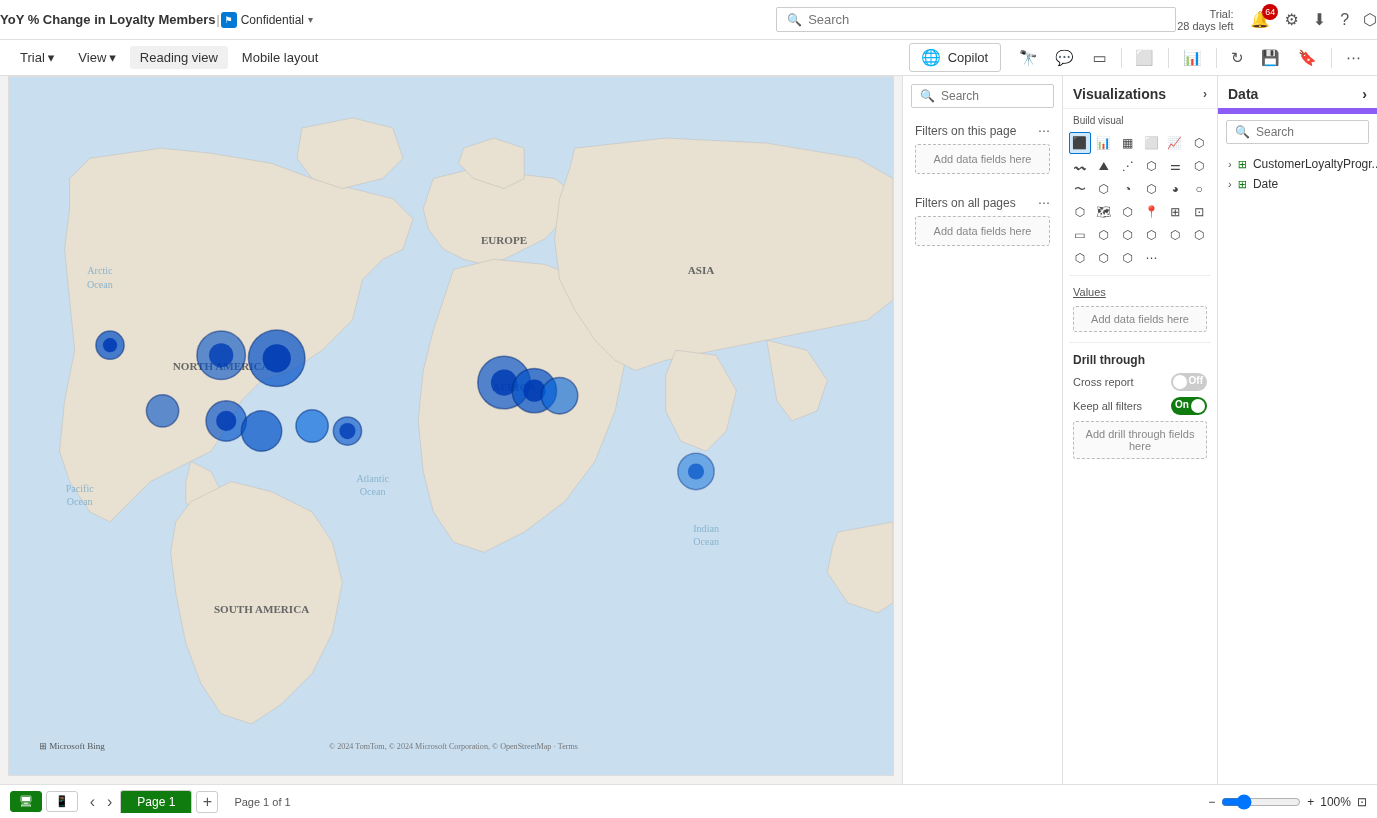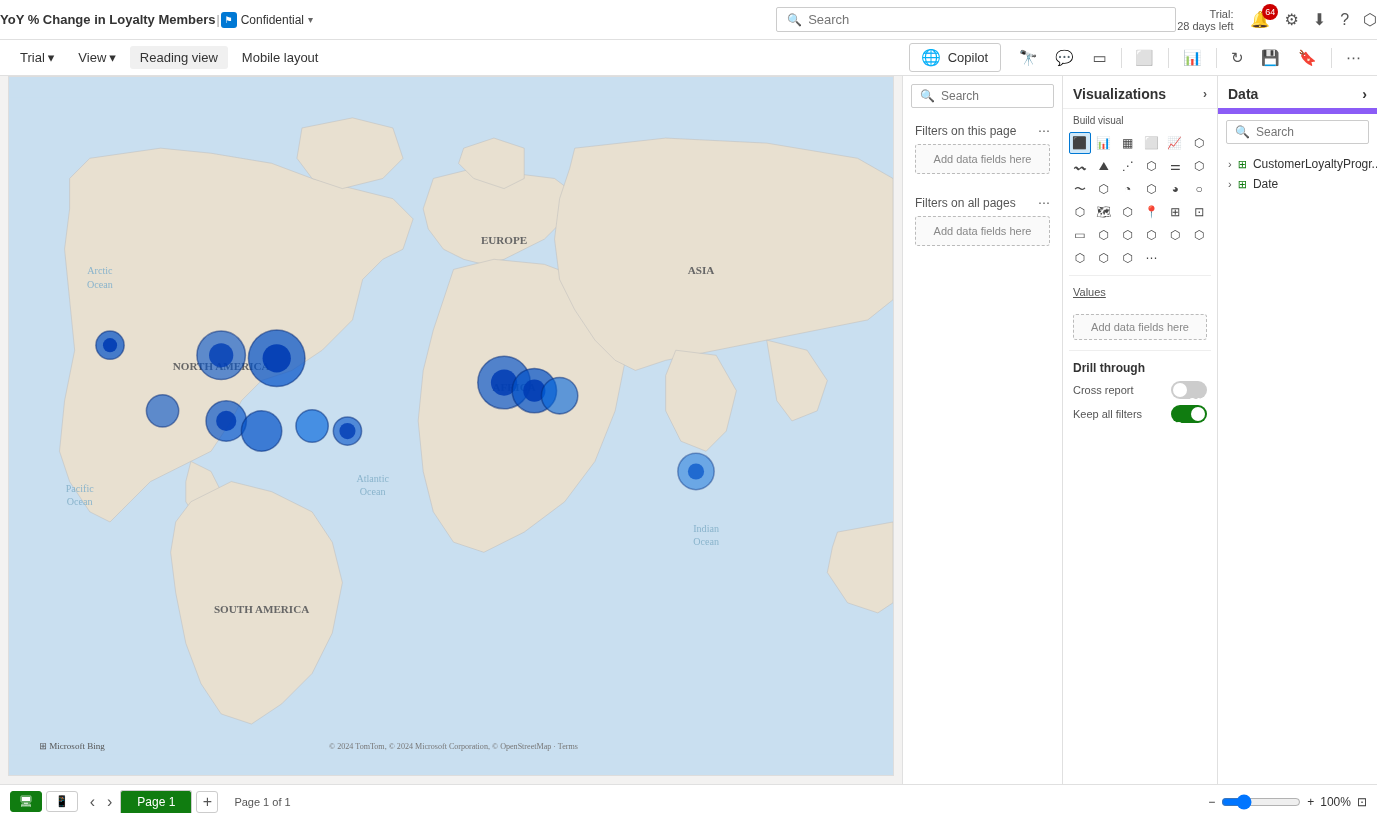--- a/index.html
+++ b/index.html
@@ -110,39 +110,39 @@
       display: grid; grid-template-columns: repeat(6, 1fr);
       gap: 1px; padding: 2px 6px;
     }
     .viz-icon-btn {
       display: flex; align-items: center; justify-content: center;
       width: 22px; height: 22px; cursor: pointer; border-radius: 2px; font-size: 12px; color: #444;
     }
     .viz-icon-btn.active { background: #d0e8f8; border: 1px solid #0078d4; }
     .viz-divider { height: 1px; background: #eee; margin: 4px 6px; }
     .viz-values-section { padding: 6px 10px; }
-    .viz-values-label { font-size: 11px; color: #555; margin-bottom: 16px; text-decoration: underline; }
+    .viz-values-label { font-size: 11px; color: #555; margin-bottom: 8px; text-decoration: underline; }
     .viz-add-area {
       border: 1px dashed #bbb; border-radius: 3px; padding: 6px;
       font-size: 11px; color: #888; text-align: center; cursor: pointer; background: #fafafa;
     }
     .drill-section { padding: 6px 10px; }
     .drill-title { font-size: 12px; font-weight: 600; color: #333; margin-bottom: 6px; }
     .drill-row { display: flex; align-items: center; justify-content: space-between; margin-bottom: 6px; }
     .drill-row-label { font-size: 11px; color: #555; }
     .toggle { width: 36px; height: 18px; border-radius: 9px; position: relative; cursor: pointer; }
     .toggle-off { background: #ccc; }
     .toggle-on { background: #107c10; }
     .toggle-knob {
       width: 14px; height: 14px; border-radius: 50%; background: white;
       position: absolute; top: 2px; transition: left 0.2s;
     }
     .toggle-off .toggle-knob { left: 2px; }
     .toggle-on .toggle-knob { left: 20px; }
-    .toggle-text { font-size: 10px; color: white; position: absolute; top: 16px; right: 4px; font-weight: 700; }
+    .toggle-text { font-size: 10px; color: white; position: absolute; top: 2px; right: 4px; font-weight: 700; }
     .toggle-on .toggle-text { left: 4px; right: auto; }
     .drill-add-area {
       border: 1px dashed #bbb; border-radius: 3px; padding: 6px;
       font-size: 11px; color: #888; text-align: center; cursor: pointer; background: #fafafa;
     }
 
     
     .data-panel {
       width: 160px; background: #fff; border-left: 1px solid #e0e0e0;
       display: flex; flex-direction: column; flex-shrink: 0; overflow-y: auto;
@@ -439,20 +439,23 @@
           <span class="toggle-text">Off</span>
         </div>
       </div>
       <div class="drill-row">
         <span class="drill-row-label">Keep all filters</span>
         <div class="toggle toggle-on">
           <div class="toggle-knob"></div>
           <span class="toggle-text">On</span>
         </div>
       </div>
+      <div class="drill-add-area">
+        <span>Add drill through fields here</span>
+      </div>
     </div>
   </div>
 
   <div class="data-panel">
     <div class="data-header">
       <span>Data</span>
       <span>›</span>
     </div>
     <div class="data-search">
       <span>🔍</span>

